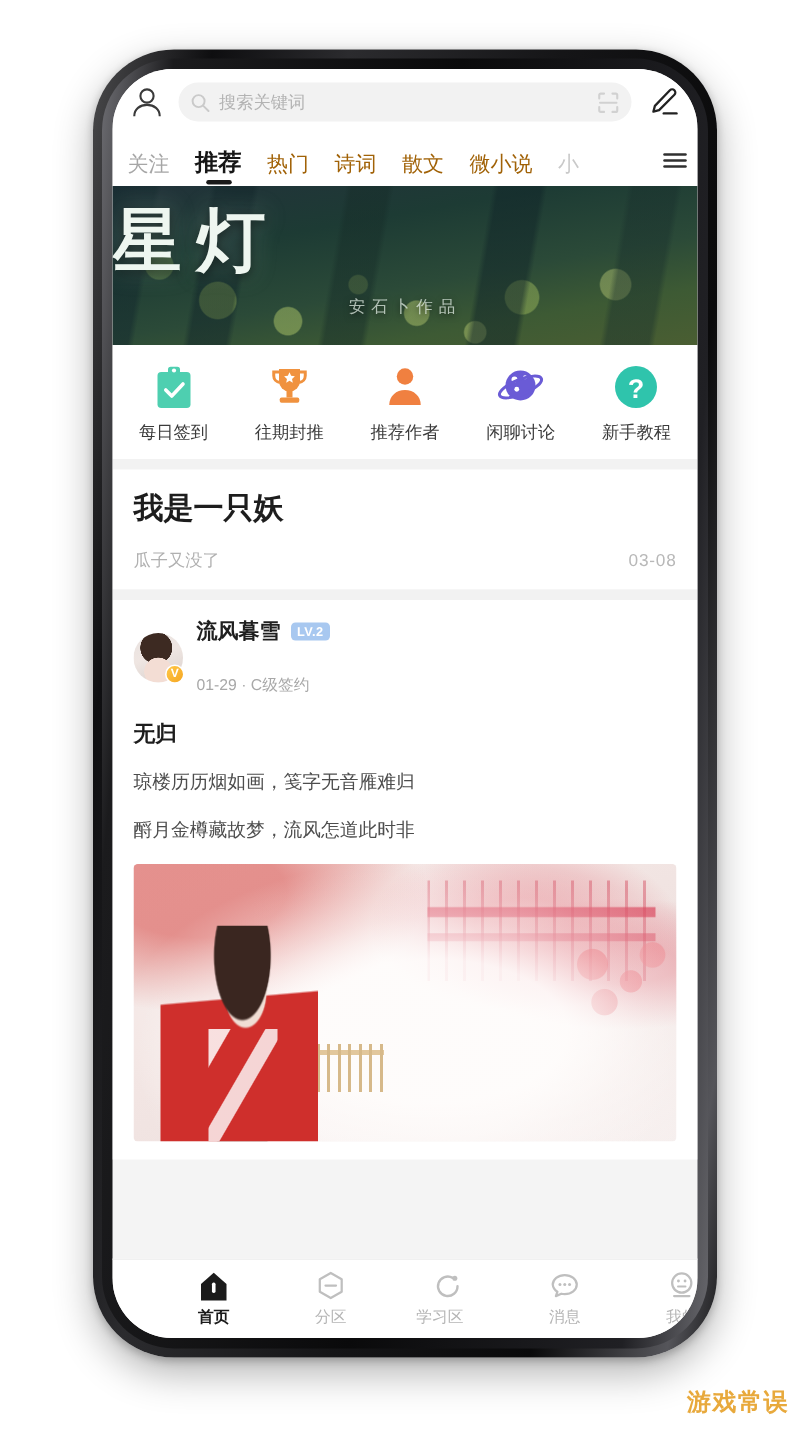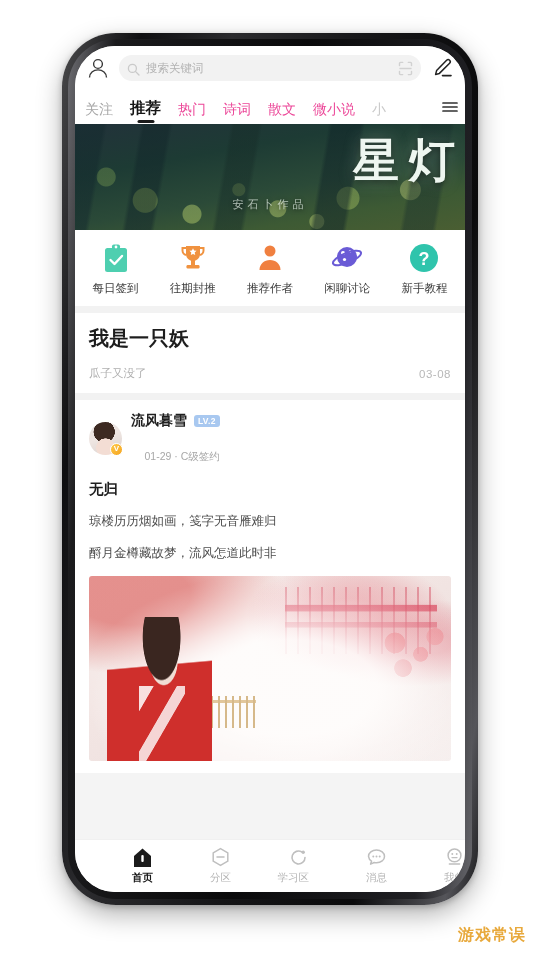--- a/index.html
+++ b/index.html
@@ -53,21 +53,21 @@
   .pen-ico{width:22px;height:22px;flex:0 0 auto;}
 
   
   .tabs{
     height:34px;background:#ffffff;
     display:flex;align-items:center;
     padding:0 6px 0 10px;box-sizing:border-box;position:relative;
   }
   .tabs-scroll{flex:1 1 auto;display:flex;align-items:flex-end;overflow:hidden;height:100%;}
   .tab{
-    position:relative;font-size:14px;color:#ec4899;
+    position:relative;font-size:14px;color:#a16207;
     padding:0 0 5px 0;margin-right:17px;white-space:nowrap;
     display:flex;flex-direction:column;align-items:center;justify-content:flex-end;height:100%;
   }
   .tab.muted{color:#a6a6a6;}
   .tab.active{color:#161616;font-weight:bold;font-size:15.5px;}
   .tab.active .tab-underline{
     position:absolute;bottom:1px;left:50%;transform:translateX(-50%);
     width:17px;height:3px;background:#1a1a1a;border-radius:2px;
   }
   .tab.clipped{color:#c9c9c9;margin-right:6px;}
@@ -86,21 +86,21 @@
       radial-gradient(circle at 8% 50%, rgba(150,186,90,.30) 0 9px, transparent 10px),
       radial-gradient(circle at 42% 62%, rgba(180,206,104,.32) 0 6px, transparent 7px),
       linear-gradient(170deg,#22323a 0%,#1d3b34 30%,#2b4a38 58%,#3d5a34 78%,#4a5e32 100%);
   }
   .banner:before{
     content:"";position:absolute;inset:0;
     background:
       linear-gradient(100deg,rgba(20,42,46,.55) 0 7%,transparent 8% 16%,rgba(18,38,42,.5) 17% 23%,transparent 24% 38%,rgba(22,44,40,.45) 39% 45%,transparent 46% 62%,rgba(16,36,40,.5) 63% 70%,transparent 71% 84%,rgba(24,46,44,.42) 85% 92%,transparent 93%);
   }
   .banner-title{
-    position:absolute;left:15px;right:0;top:6px;text-align:right;
+    position:absolute;left:0;right:0;top:6px;text-align:left;
     font-family:"Liberation Serif","DejaVu Serif",serif;
     font-size:46px;letter-spacing:10px;color:#eef6f0;font-weight:bold;
     text-shadow:0 2px 7px rgba(0,0,0,.55), 0 0 16px rgba(200,230,210,.35);
   }
   .banner-sub{
     position:absolute;left:0;right:0;bottom:18px;text-align:center;
     font-family:"Liberation Serif","DejaVu Serif",serif;
     font-size:11px;letter-spacing:4px;color:rgba(232,242,234,.72);
     text-shadow:0 1px 4px rgba(0,0,0,.6);
   }
@@ -133,21 +133,21 @@
       radial-gradient(circle at 46% 30%, #3d2a22 0 36%, transparent 37%),
       linear-gradient(160deg,#e8e2e0 0%,#efe6e2 45%,#d8cfcb 100%);
   }
   .v-badge{
     position:absolute;right:-1px;bottom:-1px;width:13px;height:13px;border-radius:50%;
     background:linear-gradient(135deg,#ffc846,#f5a623);
     border:1.5px solid #fff;box-sizing:border-box;
     display:flex;align-items:center;justify-content:center;
     font-size:8px;color:#fff;font-weight:bold;line-height:1;
   }
-  .user-meta{display:flex;flex-direction:column;justify-content:center;align-items:flex-end;}
+  .user-meta{display:flex;flex-direction:column;justify-content:center;}
   .user-name-row{display:flex;align-items:center;}
   .user-name{font-size:14px;color:#1f1f1f;font-weight:bold;}
   .lv-badge{
     margin-left:7px;background:#a8c8f0;color:#ffffff;
     font-size:8.5px;font-weight:bold;border-radius:3px;
     padding:1.5px 4px;line-height:1;letter-spacing:.3px;
   }
   .user-sub{font-size:10.5px;color:#a8a8a8;margin-top:20px;}
 
   .body-title{font-size:14.5px;color:#1d1d1d;font-weight:bold;margin-top:16px;}

